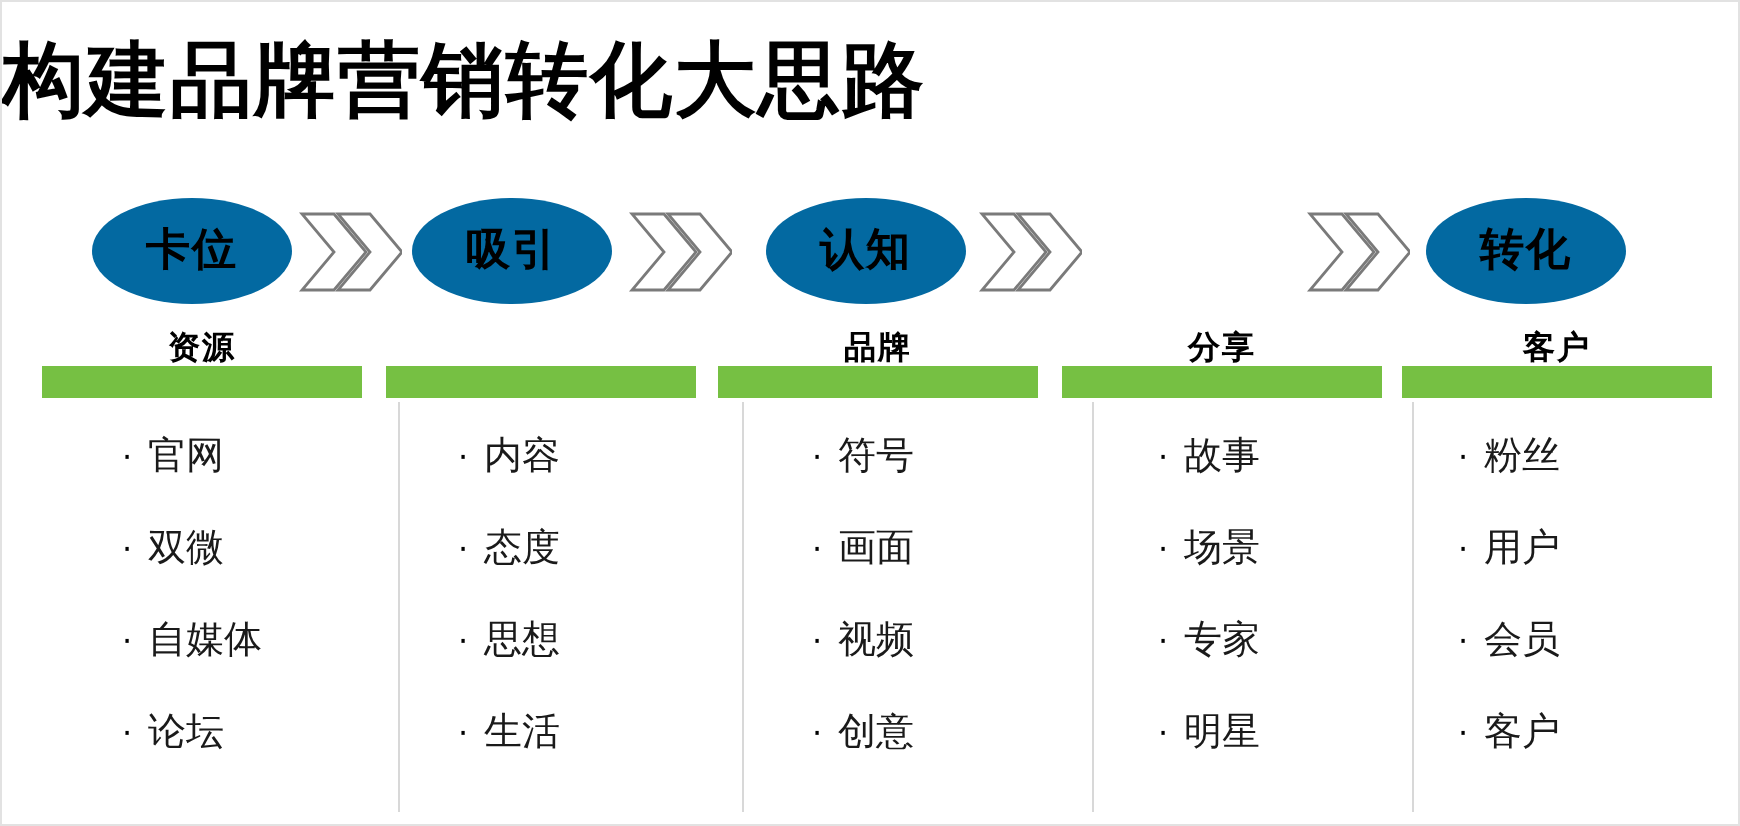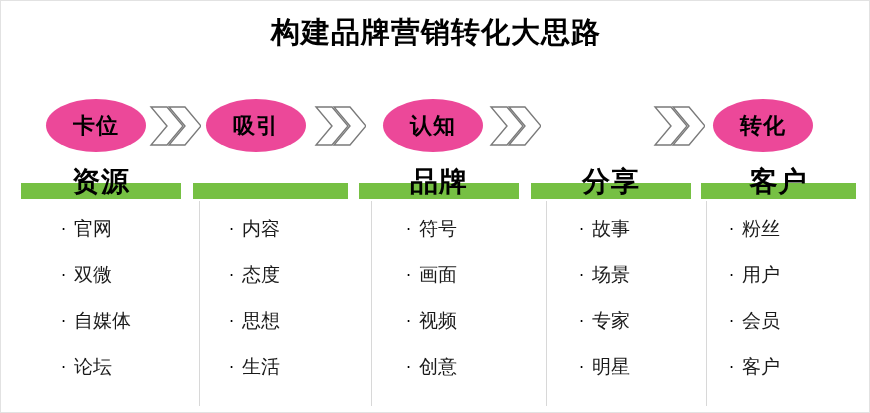--- a/index.html
+++ b/index.html
@@ -19,22 +19,22 @@
     box-sizing: border-box;
     overflow: hidden;
   }
 
   
   .title {
     position: absolute;
     top: 12px;
     left: 0;
     width: 870px;
-    text-align: center;
-    font-size: 29px;
+    text-align: left;
+    font-size: 41px;
     font-weight: bold;
     color: #000000;
     letter-spacing: 1px;
     font-family: "DejaVu Sans", "Liberation Sans", sans-serif;
   }
 
   
   .stage-row {
     position: absolute;
     top: 98px;
@@ -47,21 +47,21 @@
     top: 0;
     height: 54px;
   }
   .ellipse {
     position: absolute;
     top: 0;
     left: 0;
     width: 100px;
     height: 53px;
     border-radius: 50%;
-    background: #ec4899;
+    background: #0369a1;
     display: flex;
     align-items: center;
     justify-content: center;
   }
   .ellipse-label {
     font-size: 22px;
     font-weight: bold;
     color: #000000;
     letter-spacing: 1px;
     line-height: 1;
@@ -84,21 +84,21 @@
   .bar {
     position: absolute;
     top: 0;
     height: 16px;
     background: #76c043;
   }
   .col-heading {
     position: absolute;
     top: 163px;
     text-align: center;
-    font-size: 28px;
+    font-size: 16px;
     font-weight: bold;
     color: #000000;
     letter-spacing: 1px;
     line-height: 1.25;
     z-index: 4;
   }
 
   
   .divider {
     position: absolute;

